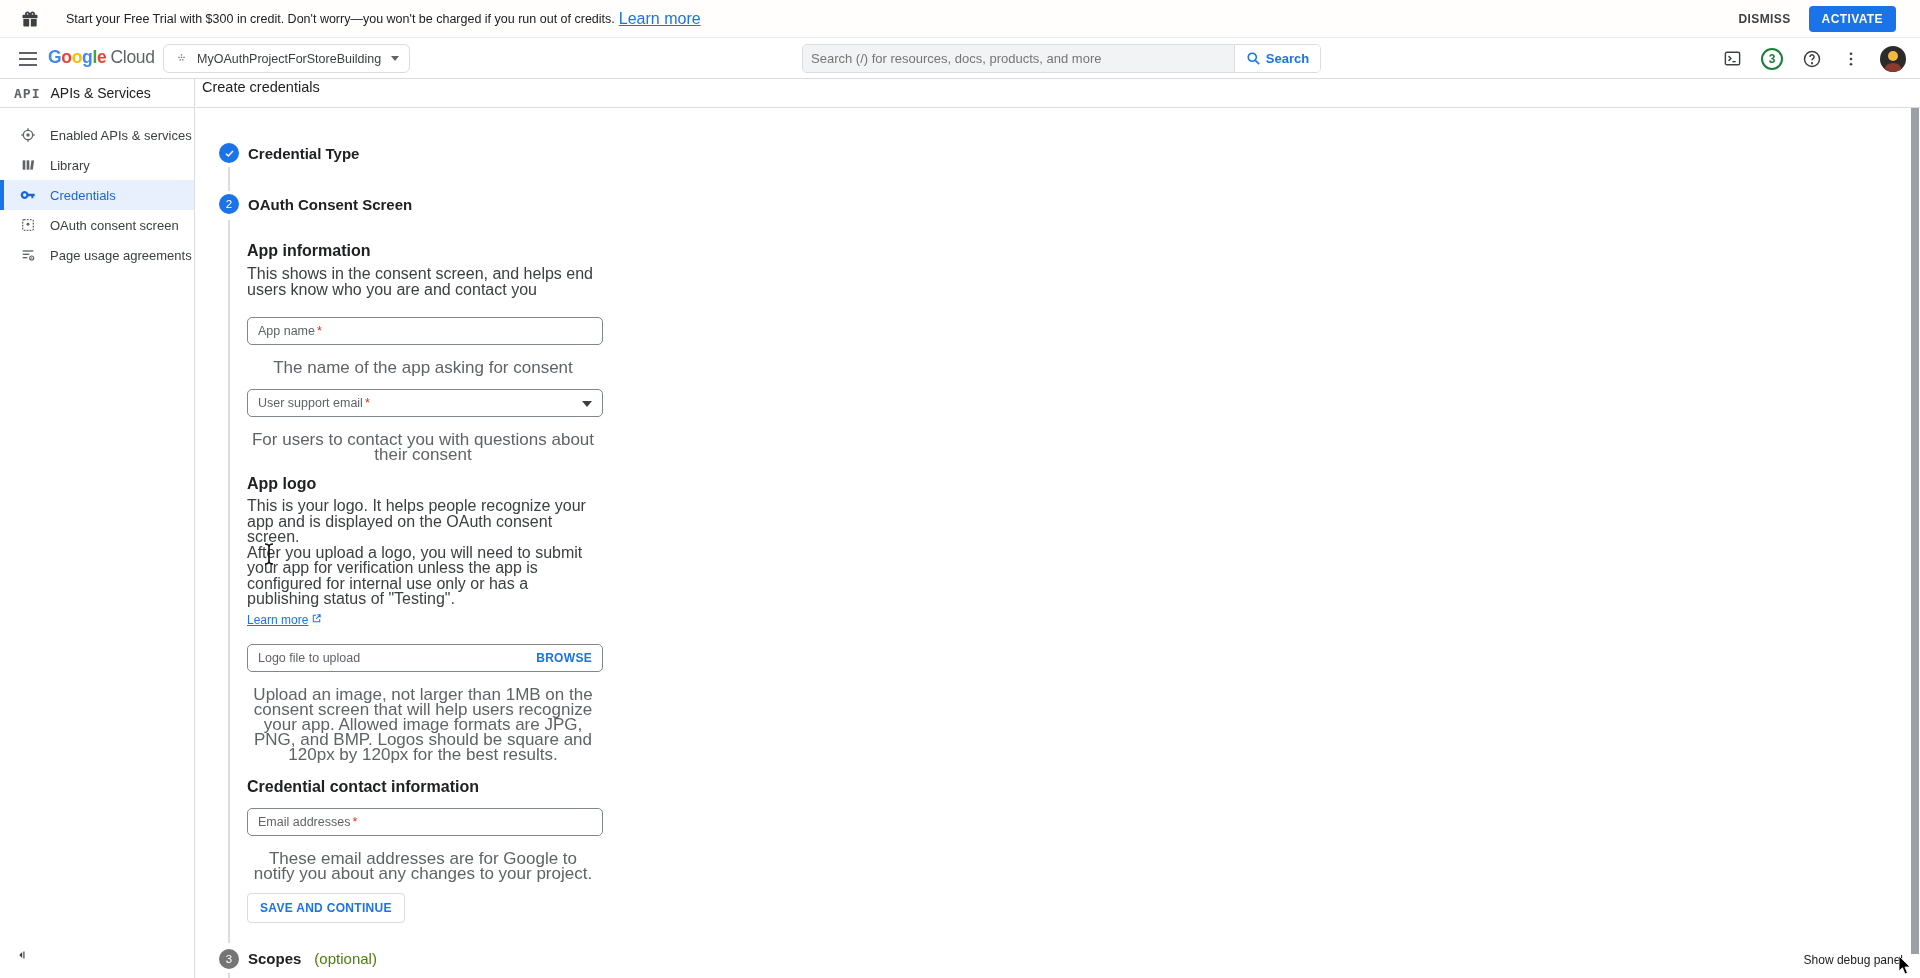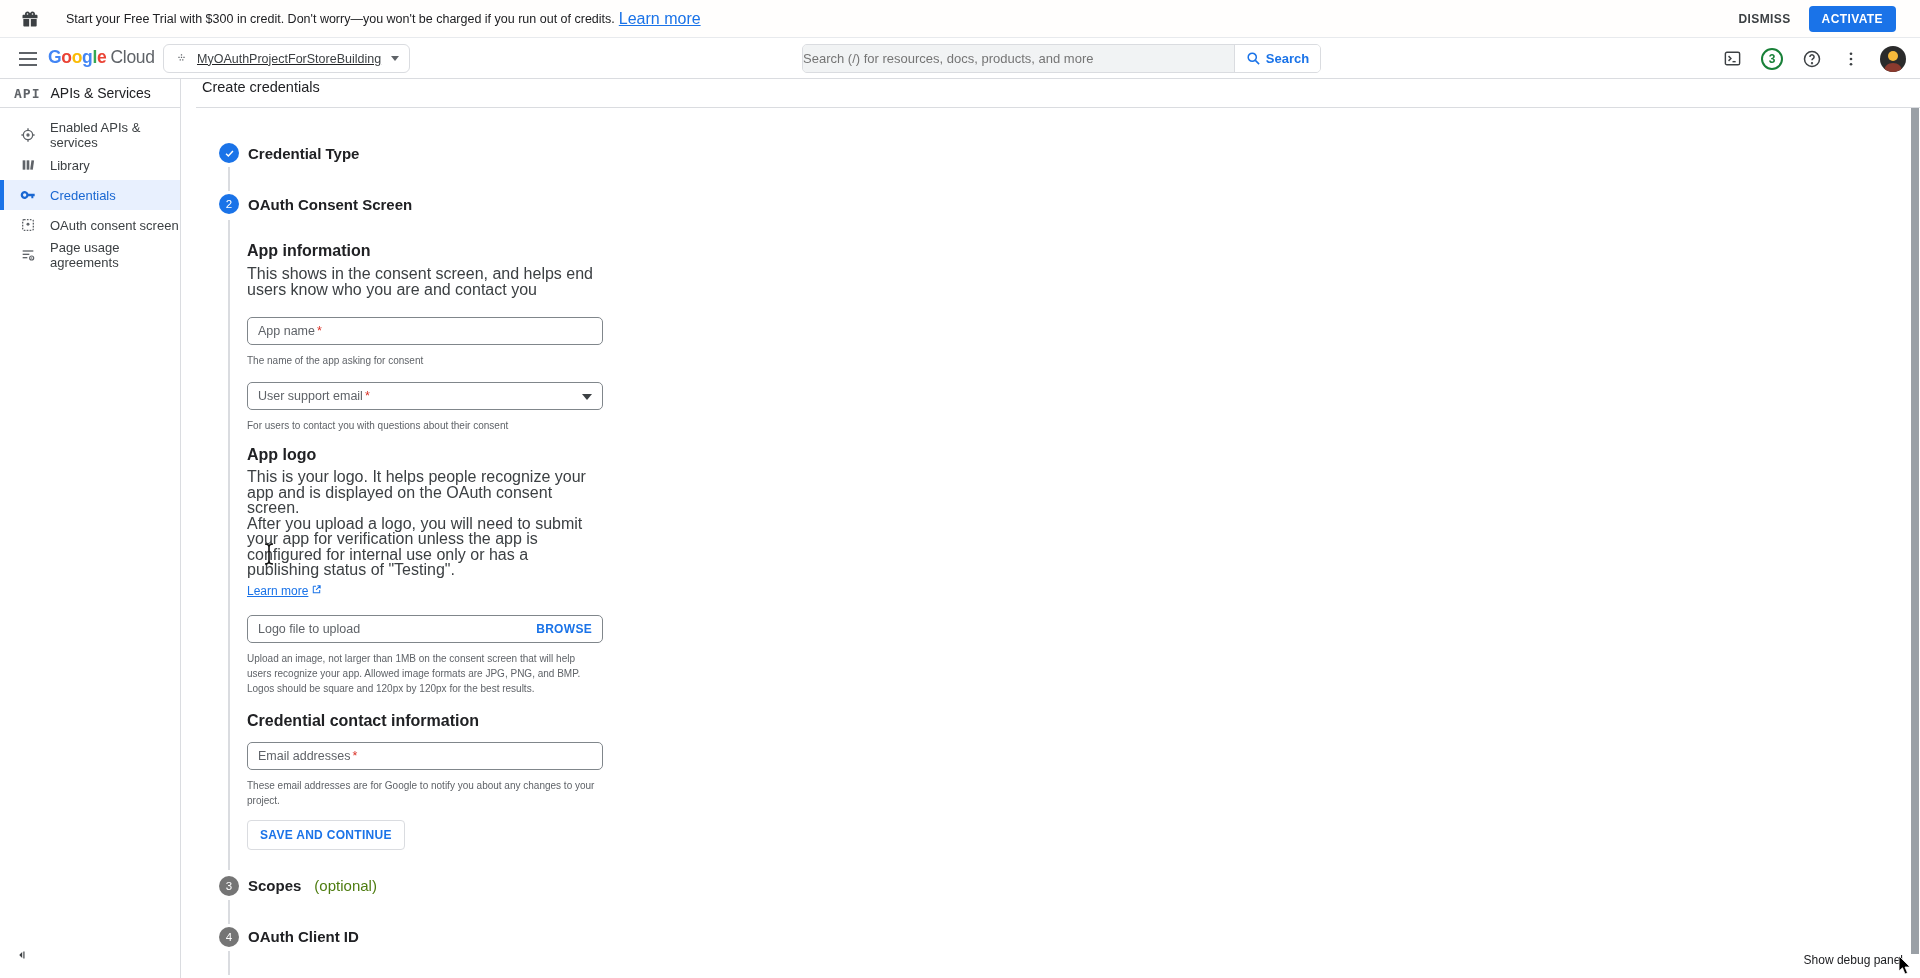--- a/index.html
+++ b/index.html
@@ -24,41 +24,41 @@
   .header { position:absolute; top:38px; left:0; width:1920px; height:41px;
     background:#fff; border-bottom:1px solid #dadce0; }
   .hamburger { position:absolute; left:15px; top:11px; width:26px; height:20px;
     display:flex; flex-direction:column; justify-content:center; gap:4px; cursor:pointer; }
   .hamburger span { display:block; width:18px; height:2px; background:#5f6368; margin:0 auto; }
   .logo { position:absolute; left:48px; top:9px; font-size:17.5px; letter-spacing:-.3px; white-space:nowrap; }
   .logo b { font-weight:bold; }
   .logo .cloud { color:#5f6368; font-weight:normal; margin-left:4px; }
   .project-pill { position:absolute; left:163px; top:6px; height:29px; min-width:218px;
     border:1px solid #dadce0; border-radius:6px; background:#fff;
-    display:flex; align-items:center; padding:0 10px; cursor:pointer; gap:8px;text-decoration:underline; }
+    display:flex; align-items:center; padding:0 10px; cursor:pointer; gap:8px; }
   .project-pill .pname { font-size:12.5px; color:#3c4043; }
   .caret { width:0; height:0; border-left:4px solid transparent; border-right:4px solid transparent;
     border-top:5px solid #5f6368; margin-left:2px; }
 
   .searchbar { position:absolute; left:802px; top:6px; width:519px; height:29px;
     border:1px solid #dadce0; border-radius:5px; display:flex; overflow:hidden; background:#f1f3f4; }
-  .search-input { flex:1; border:none; outline:none; background:#f1f3f4; padding:0 0;
+  .search-input { flex:1; border:none; outline:none; background:#f1f3f4; padding:0 8px;
     font-size:13px; color:#6d28d9; font-family:inherit; }
   .search-btn { width:86px; background:#fff; border:none; border-left:1px solid #dadce0;
     display:flex; align-items:center; justify-content:center; gap:5px;
     color:#1a73e8; font-size:13px; font-weight:bold; cursor:pointer; font-family:inherit; }
 
   .header-icons { position:absolute; right:14px; top:6px; height:29px; display:flex; align-items:center; gap:19px; }
   .hicon { width:20px; height:20px; cursor:pointer; display:flex; align-items:center; justify-content:center; }
   .notif { width:22px; height:22px; border:2px solid #188038; border-radius:50%;
     color:#188038; font-size:12px; font-weight:bold; display:flex; align-items:center; justify-content:center; cursor:pointer; }
   .avatar { width:26px; height:26px; border-radius:50%; background:#e8eaed; overflow:hidden; cursor:pointer; }
 
   
-  .sidebar { position:absolute; top:79px; left:0; width:181px; bottom:0;
+  .sidebar { position:absolute; top:79px; left:0; width:195px; bottom:0;
     background:#fff; border-right:1px solid #dadce0; }
   .sidebar-head { height:29px; display:flex; align-items:center; padding:0 14px; gap:10px;
     border-bottom:1px solid #dadce0; }
   .api-glyph { font-family:"DejaVu Sans Mono", monospace; font-weight:bold; font-size:13px;
     color:#5f6368; letter-spacing:1px; }
   .sidebar-title { font-size:14px; color:#202124; white-space:nowrap; }
   .nav { padding-top:12px; }
   .nav-item { height:30px; display:flex; align-items:center; gap:14px; padding-left:16px;
     font-size:13px; color:#3c4043; cursor:pointer; border-left:4px solid transparent; }
   .nav-item svg { flex:0 0 auto; }
@@ -78,21 +78,21 @@
   .step-suffix { font-size:15px; color:#4d7c0f; font-weight:normal; margin-left:4px; }
   .connector { width:2px; height:24px; background:#dadce0; margin:4px 0 3px 9px; }
 
   .form-wrapper { margin:6px 0 0 9px; border-left:2px solid #dadce0; padding:22px 0 20px 17px; width:420px; }
   .h2 { font-size:16px; font-weight:bold; color:#202124; }
   .para { font-size:16px; line-height:15.5px; color:#3c4043; width:352px; margin-top:6px; }
   .input-box { position:relative; width:356px; height:28px; border:1px solid #80868b; border-radius:5px;
     display:flex; align-items:center; padding:0 10px; background:#fff; cursor:text; }
   .input-label { font-size:12.5px; color:#5f6368; }
   .req { color:#d93025; margin-left:2px; }
-  .helper { font-size:10px; line-height:15px; color:#5f6368; margin-top:8px; width:352px; }
+  .helper { font-size:17px; line-height:15px; color:#5f6368; margin-top:15px; width:352px;text-align:center; }
   .mt20 { margin-top:20px; } .mt13 { margin-top:13px; }
   .select-caret { position:absolute; right:10px; top:11px; width:0; height:0;
     border-left:5px solid transparent; border-right:5px solid transparent; border-top:6px solid #3c4043; }
   .browse { position:absolute; right:10px; font-size:12px; font-weight:bold; letter-spacing:.3px;
     color:#1a73e8; background:none; border:none; cursor:pointer; font-family:inherit; }
   .link-row { margin-top:6px; font-size:12px; }
   .learn-more { color:#1a73e8; text-decoration:underline; cursor:pointer; }
   .ext-icon { display:inline-block; margin-left:3px; }
   .btn-outline { margin-top:12px; border:1px solid #dadce0; background:#fff; color:#1a73e8;
     font-size:12px; font-weight:bold; letter-spacing:.3px; padding:7px 12px; border-radius:4px;

